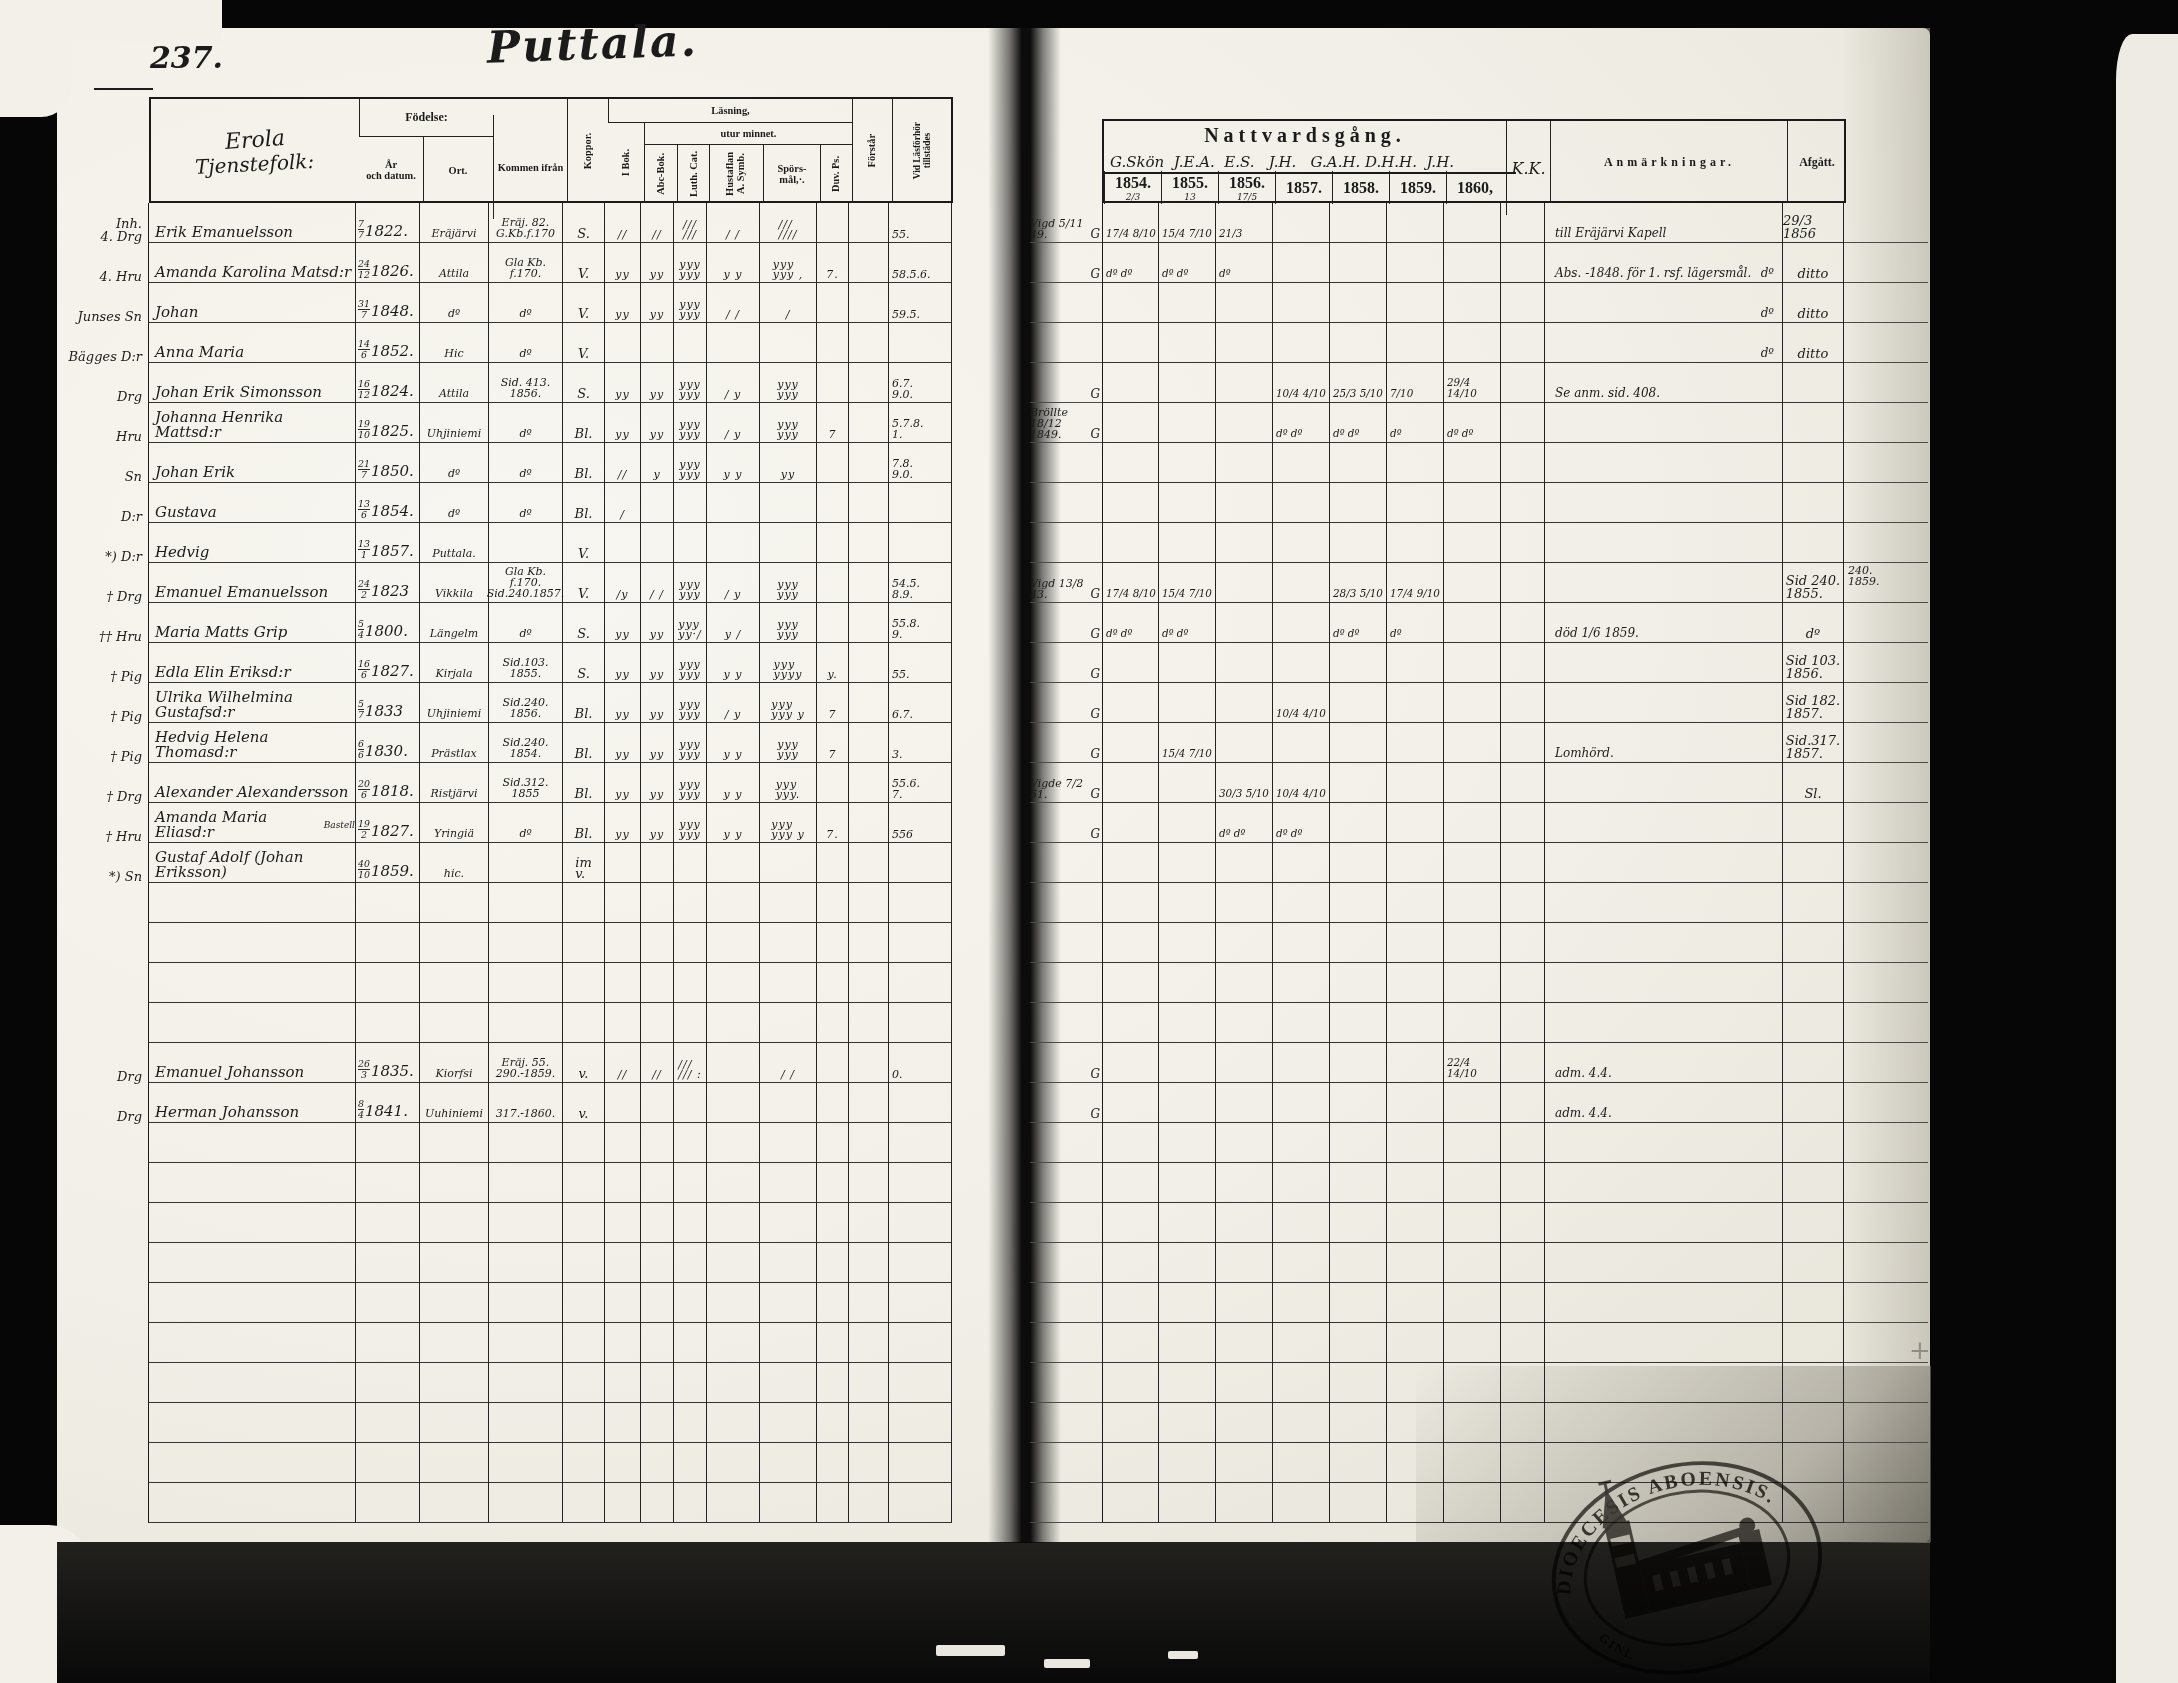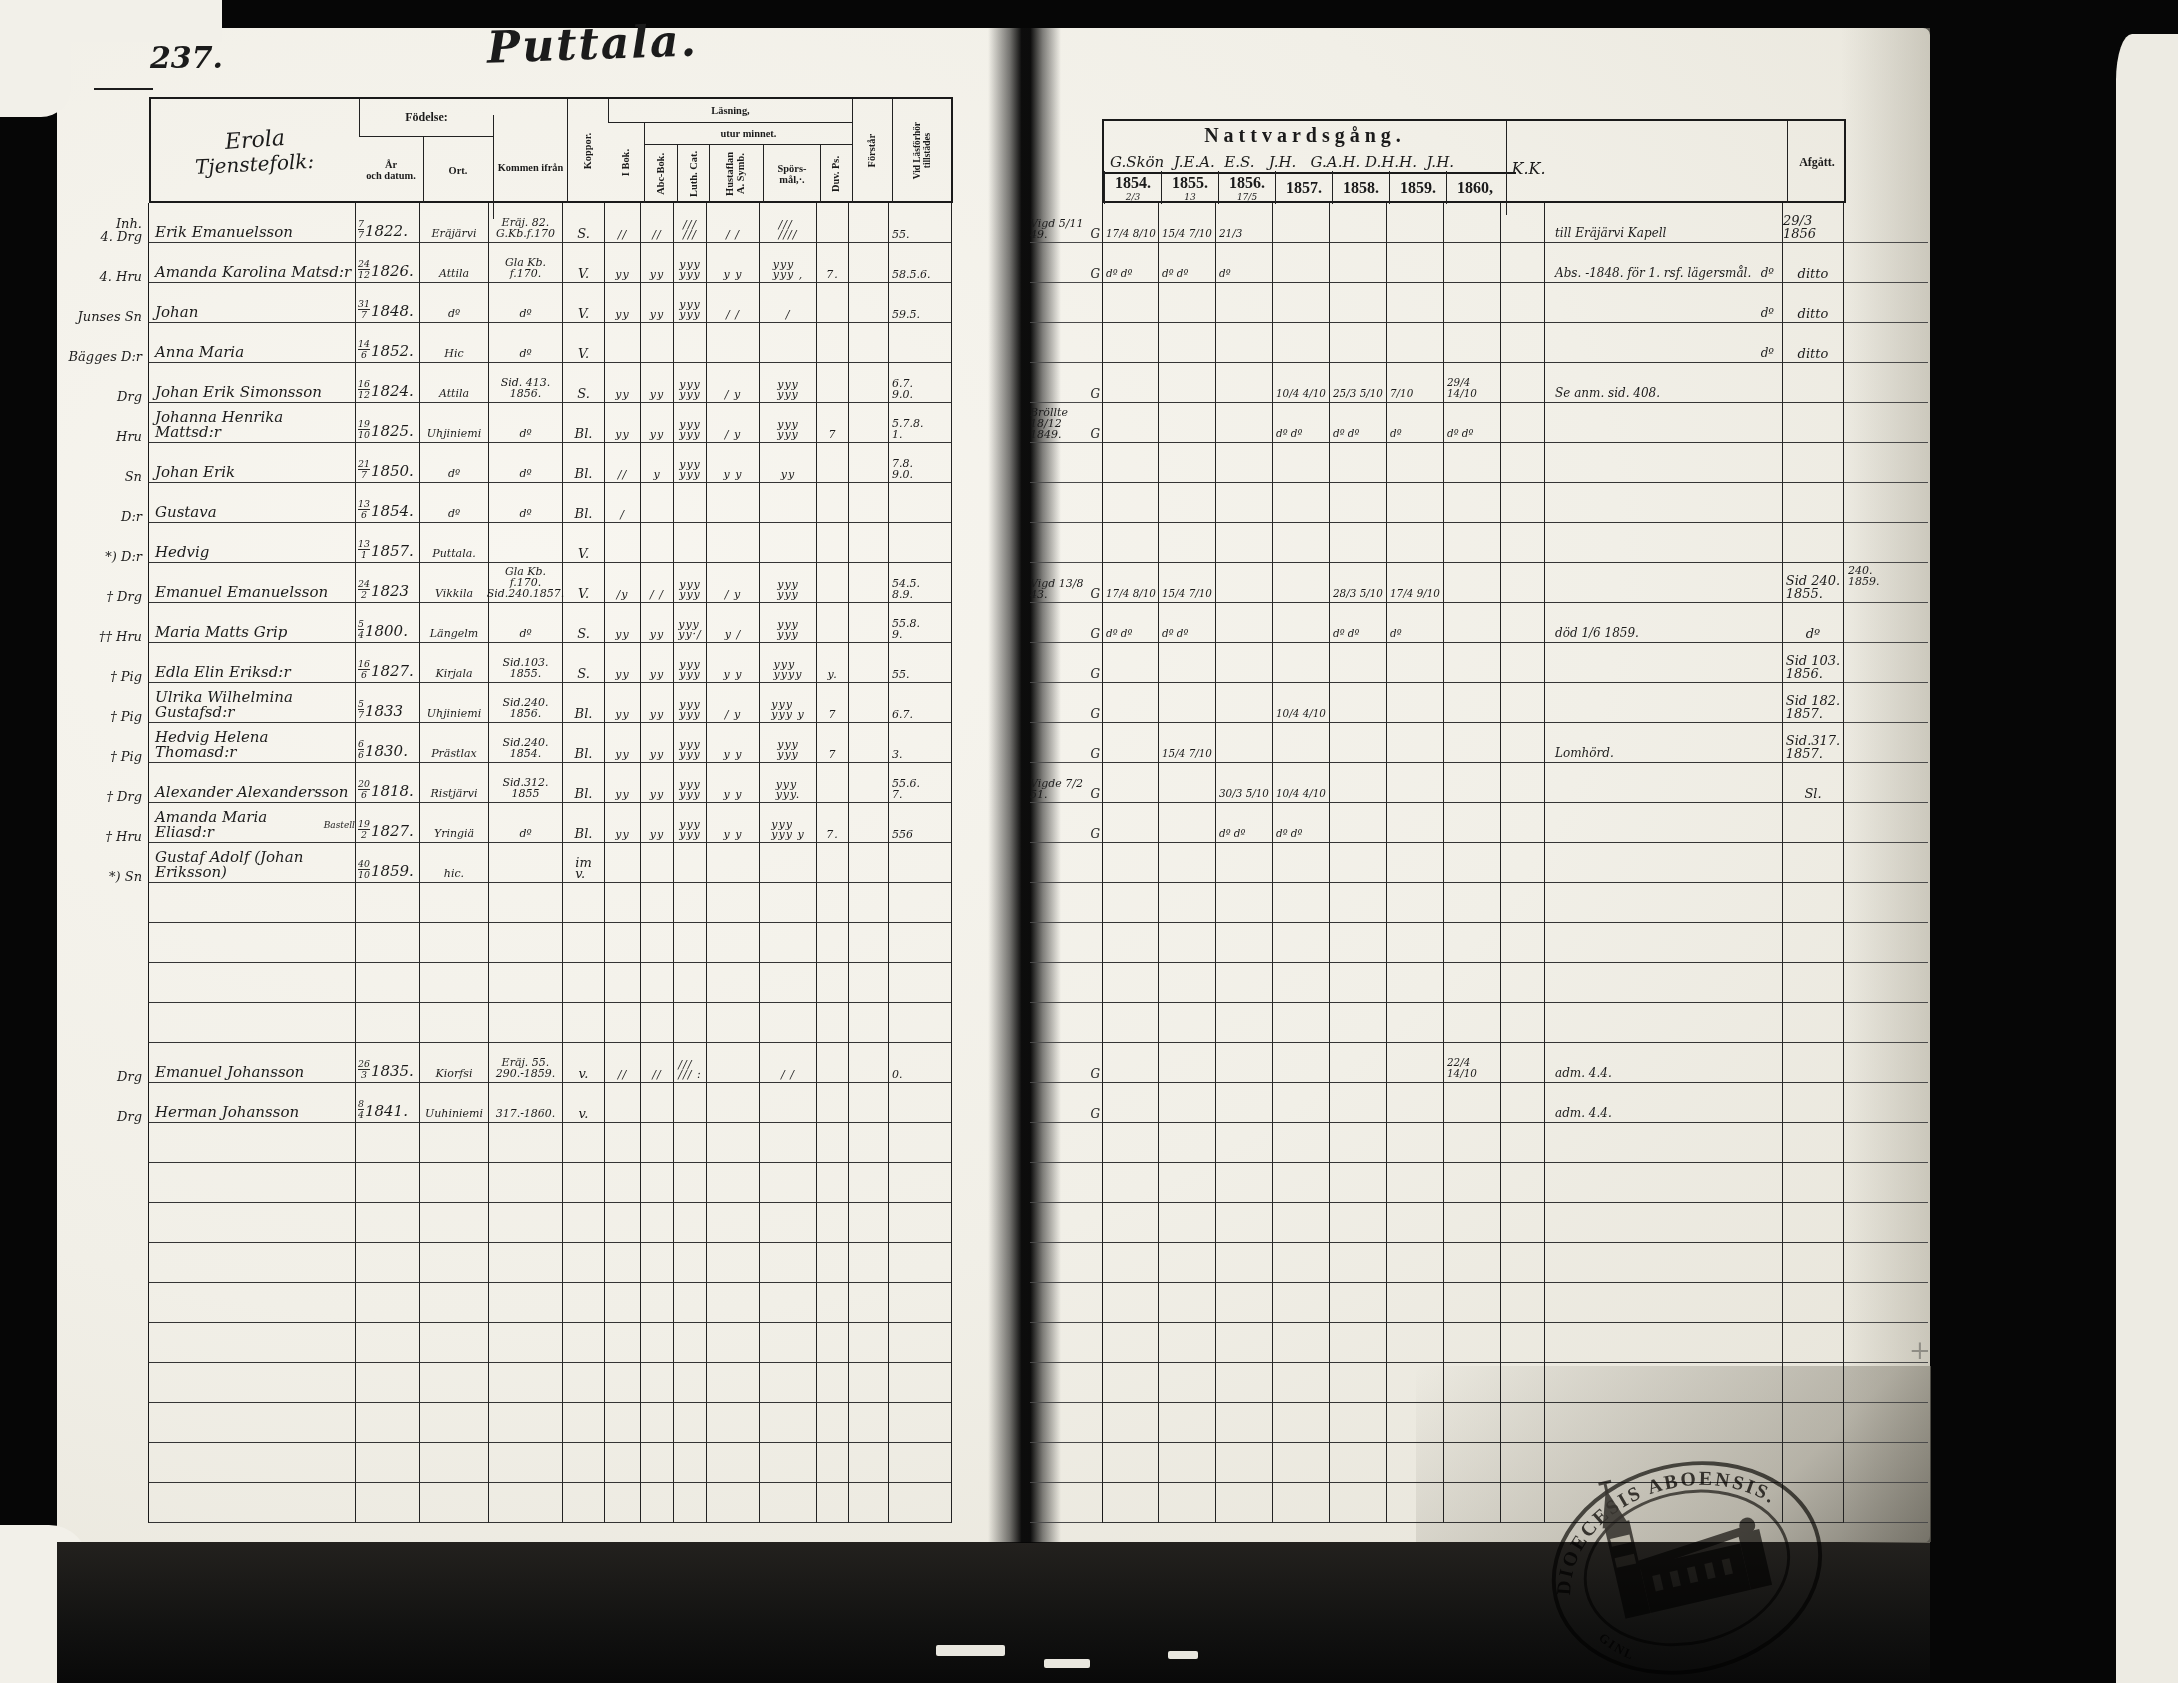--- a/index.html
+++ b/index.html
@@ -152,20 +152,21 @@
       <div class="hcell yearcell" style="position:relative;left:0;top:0;width:57px;height:33px;flex-direction:column;">
       <span>1859.</span>
       <span class="ysub"></span>
     </div>
       <div class="hcell yearcell" style="position:relative;left:0;top:0;width:57px;height:33px;flex-direction:column;">
       <span>1860,</span>
       <span class="ysub"></span>
     </div>
     </div>
   <div class="hcell hw" style="left:402px;top:0;width:44px;height:94px;font-size:16px;">K.K.</div>
+  <div class="hcell cap" style="left:446px;top:0;width:238px;height:82px;letter-spacing:4px;">Anmärkningar.</div>
   <div class="hcell cap" style="left:683px;top:0;width:59px;height:82px;">Afgått.</div>
 </div>
 
 <div class="abs rows hw" style="left:61px;top:203px;width:891px;">
     <div class="lrow">
     <div class="c mcell">Inh.
 4. Drg</div>
     <div class="c namec"><span class="nm">Erik Emanuelsson</span><span class="sup"></span></div>
     <div class="c datec"><span class="fr"><span>7</span><span class="d">7</span></span><span class="yr">1822.</span></div>
     <div class="c ortc">Eräjärvi</div>

